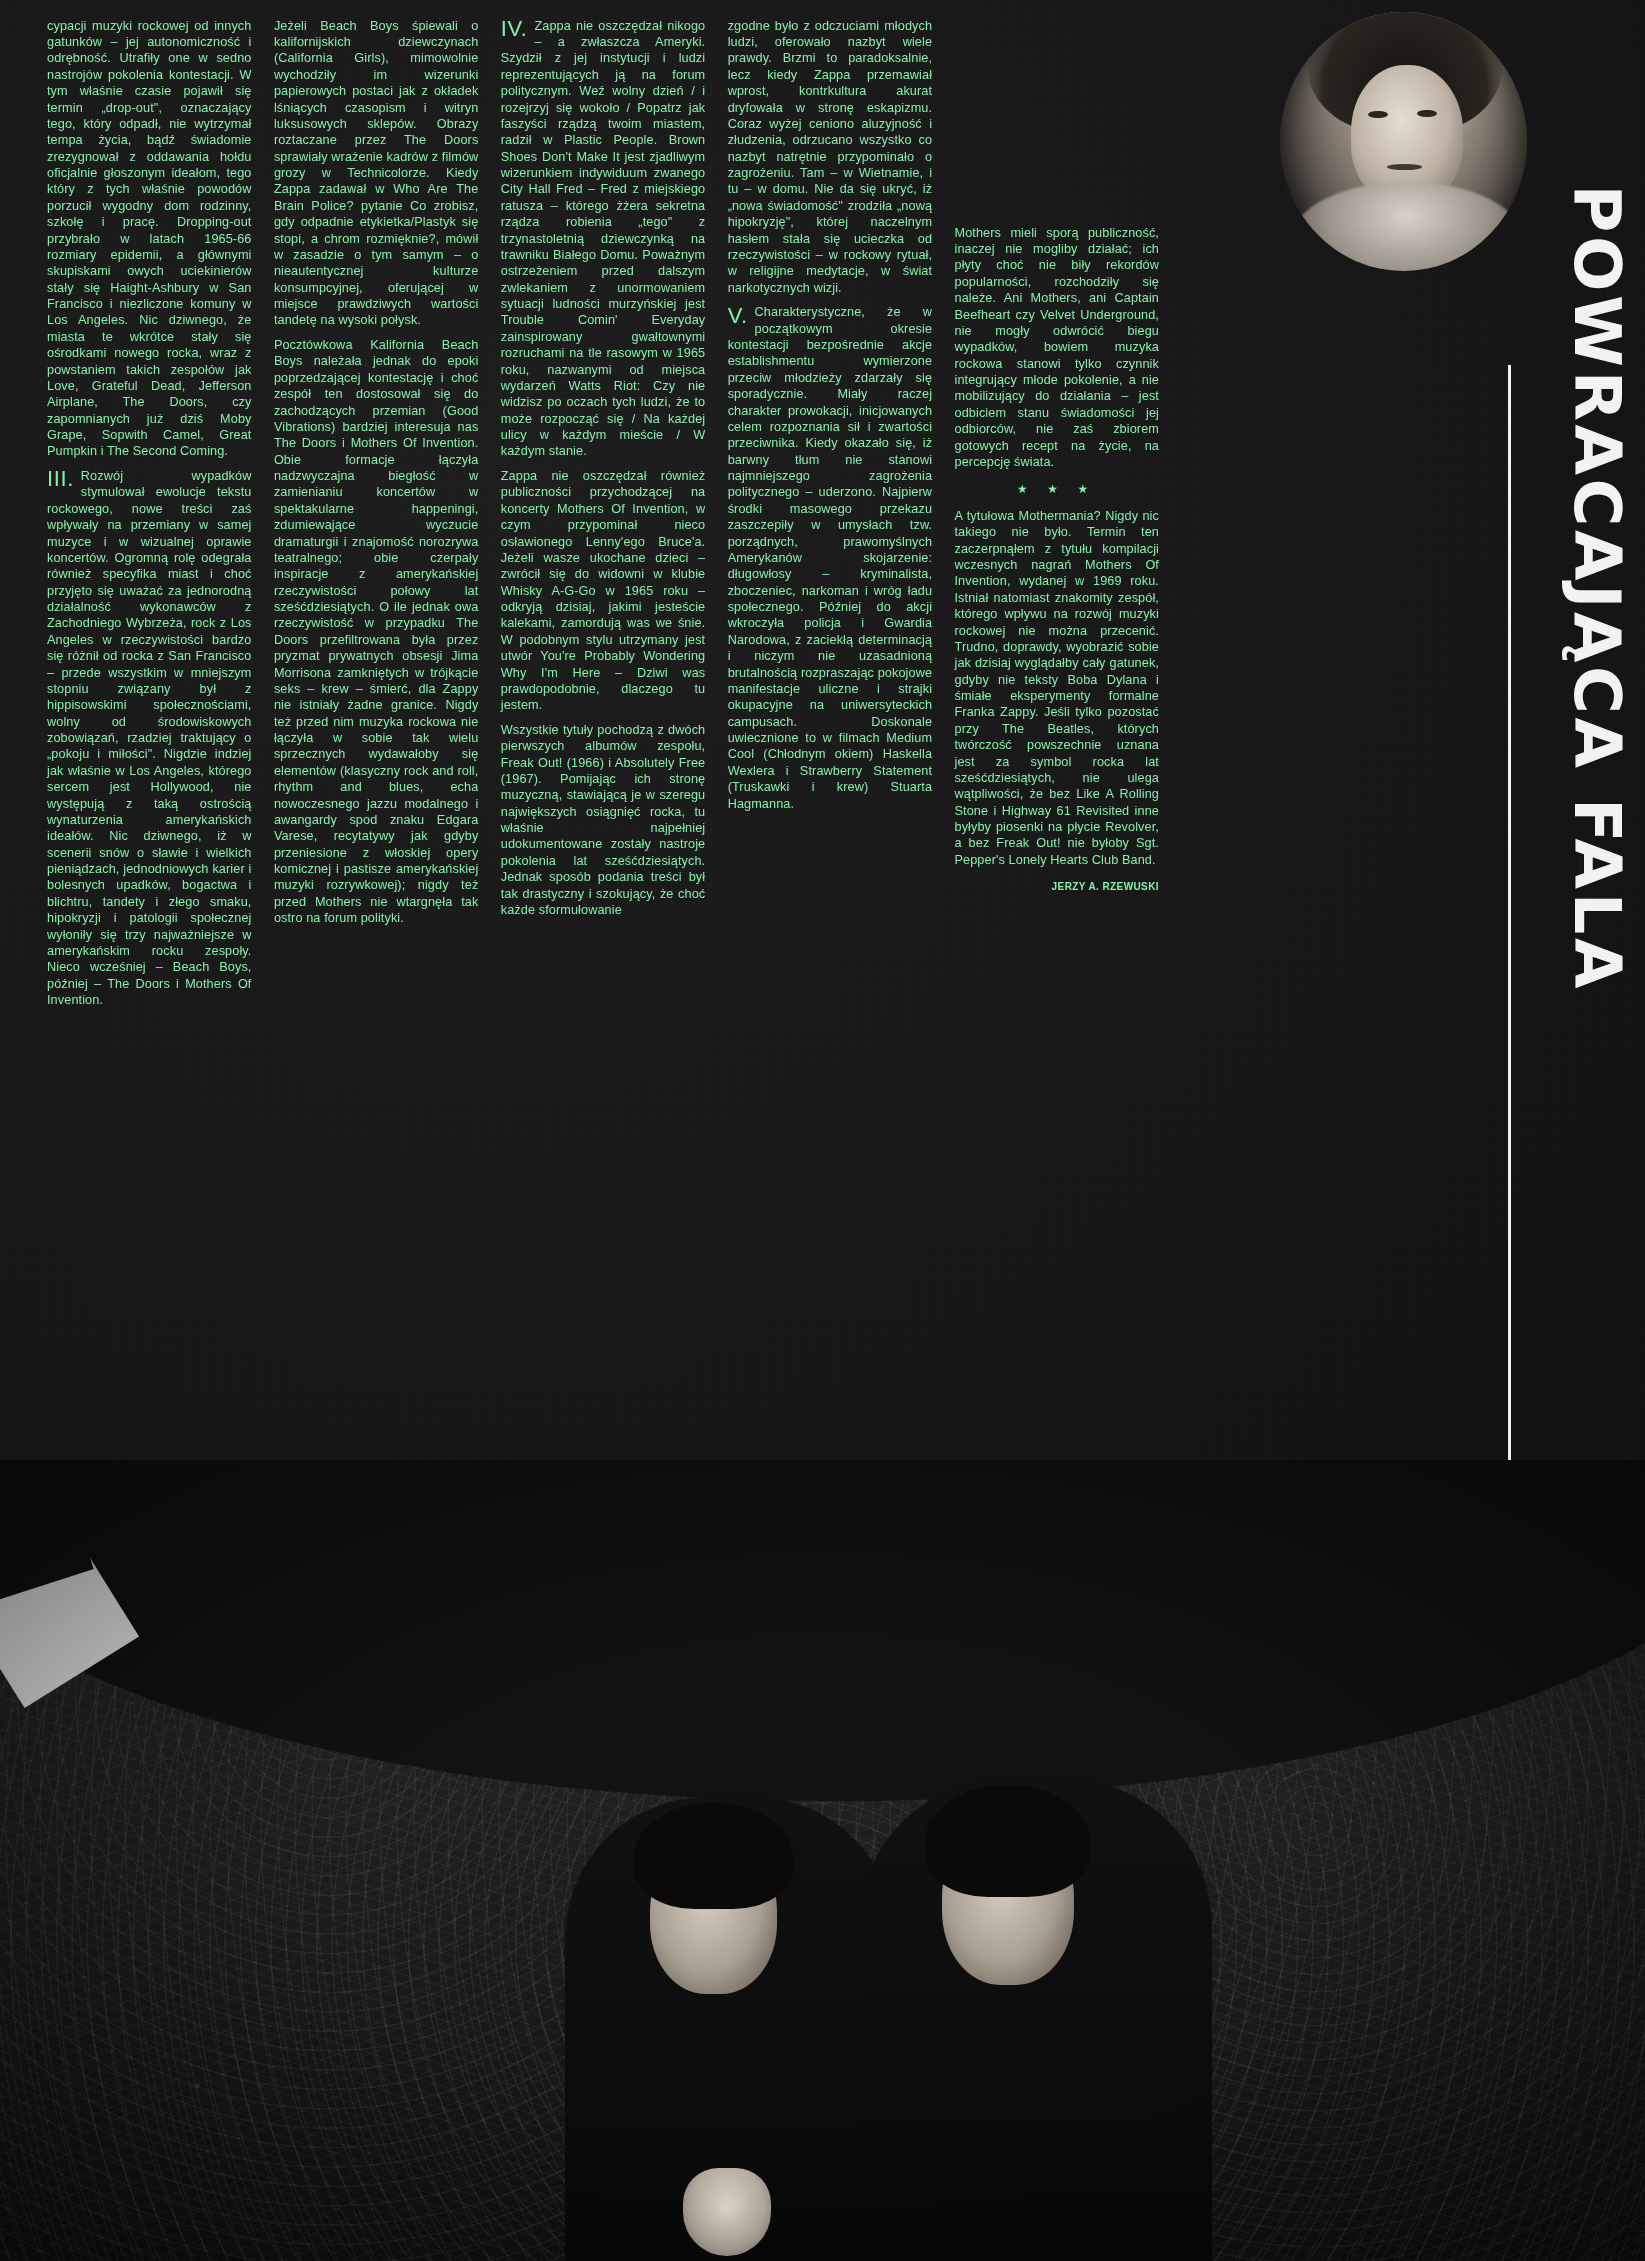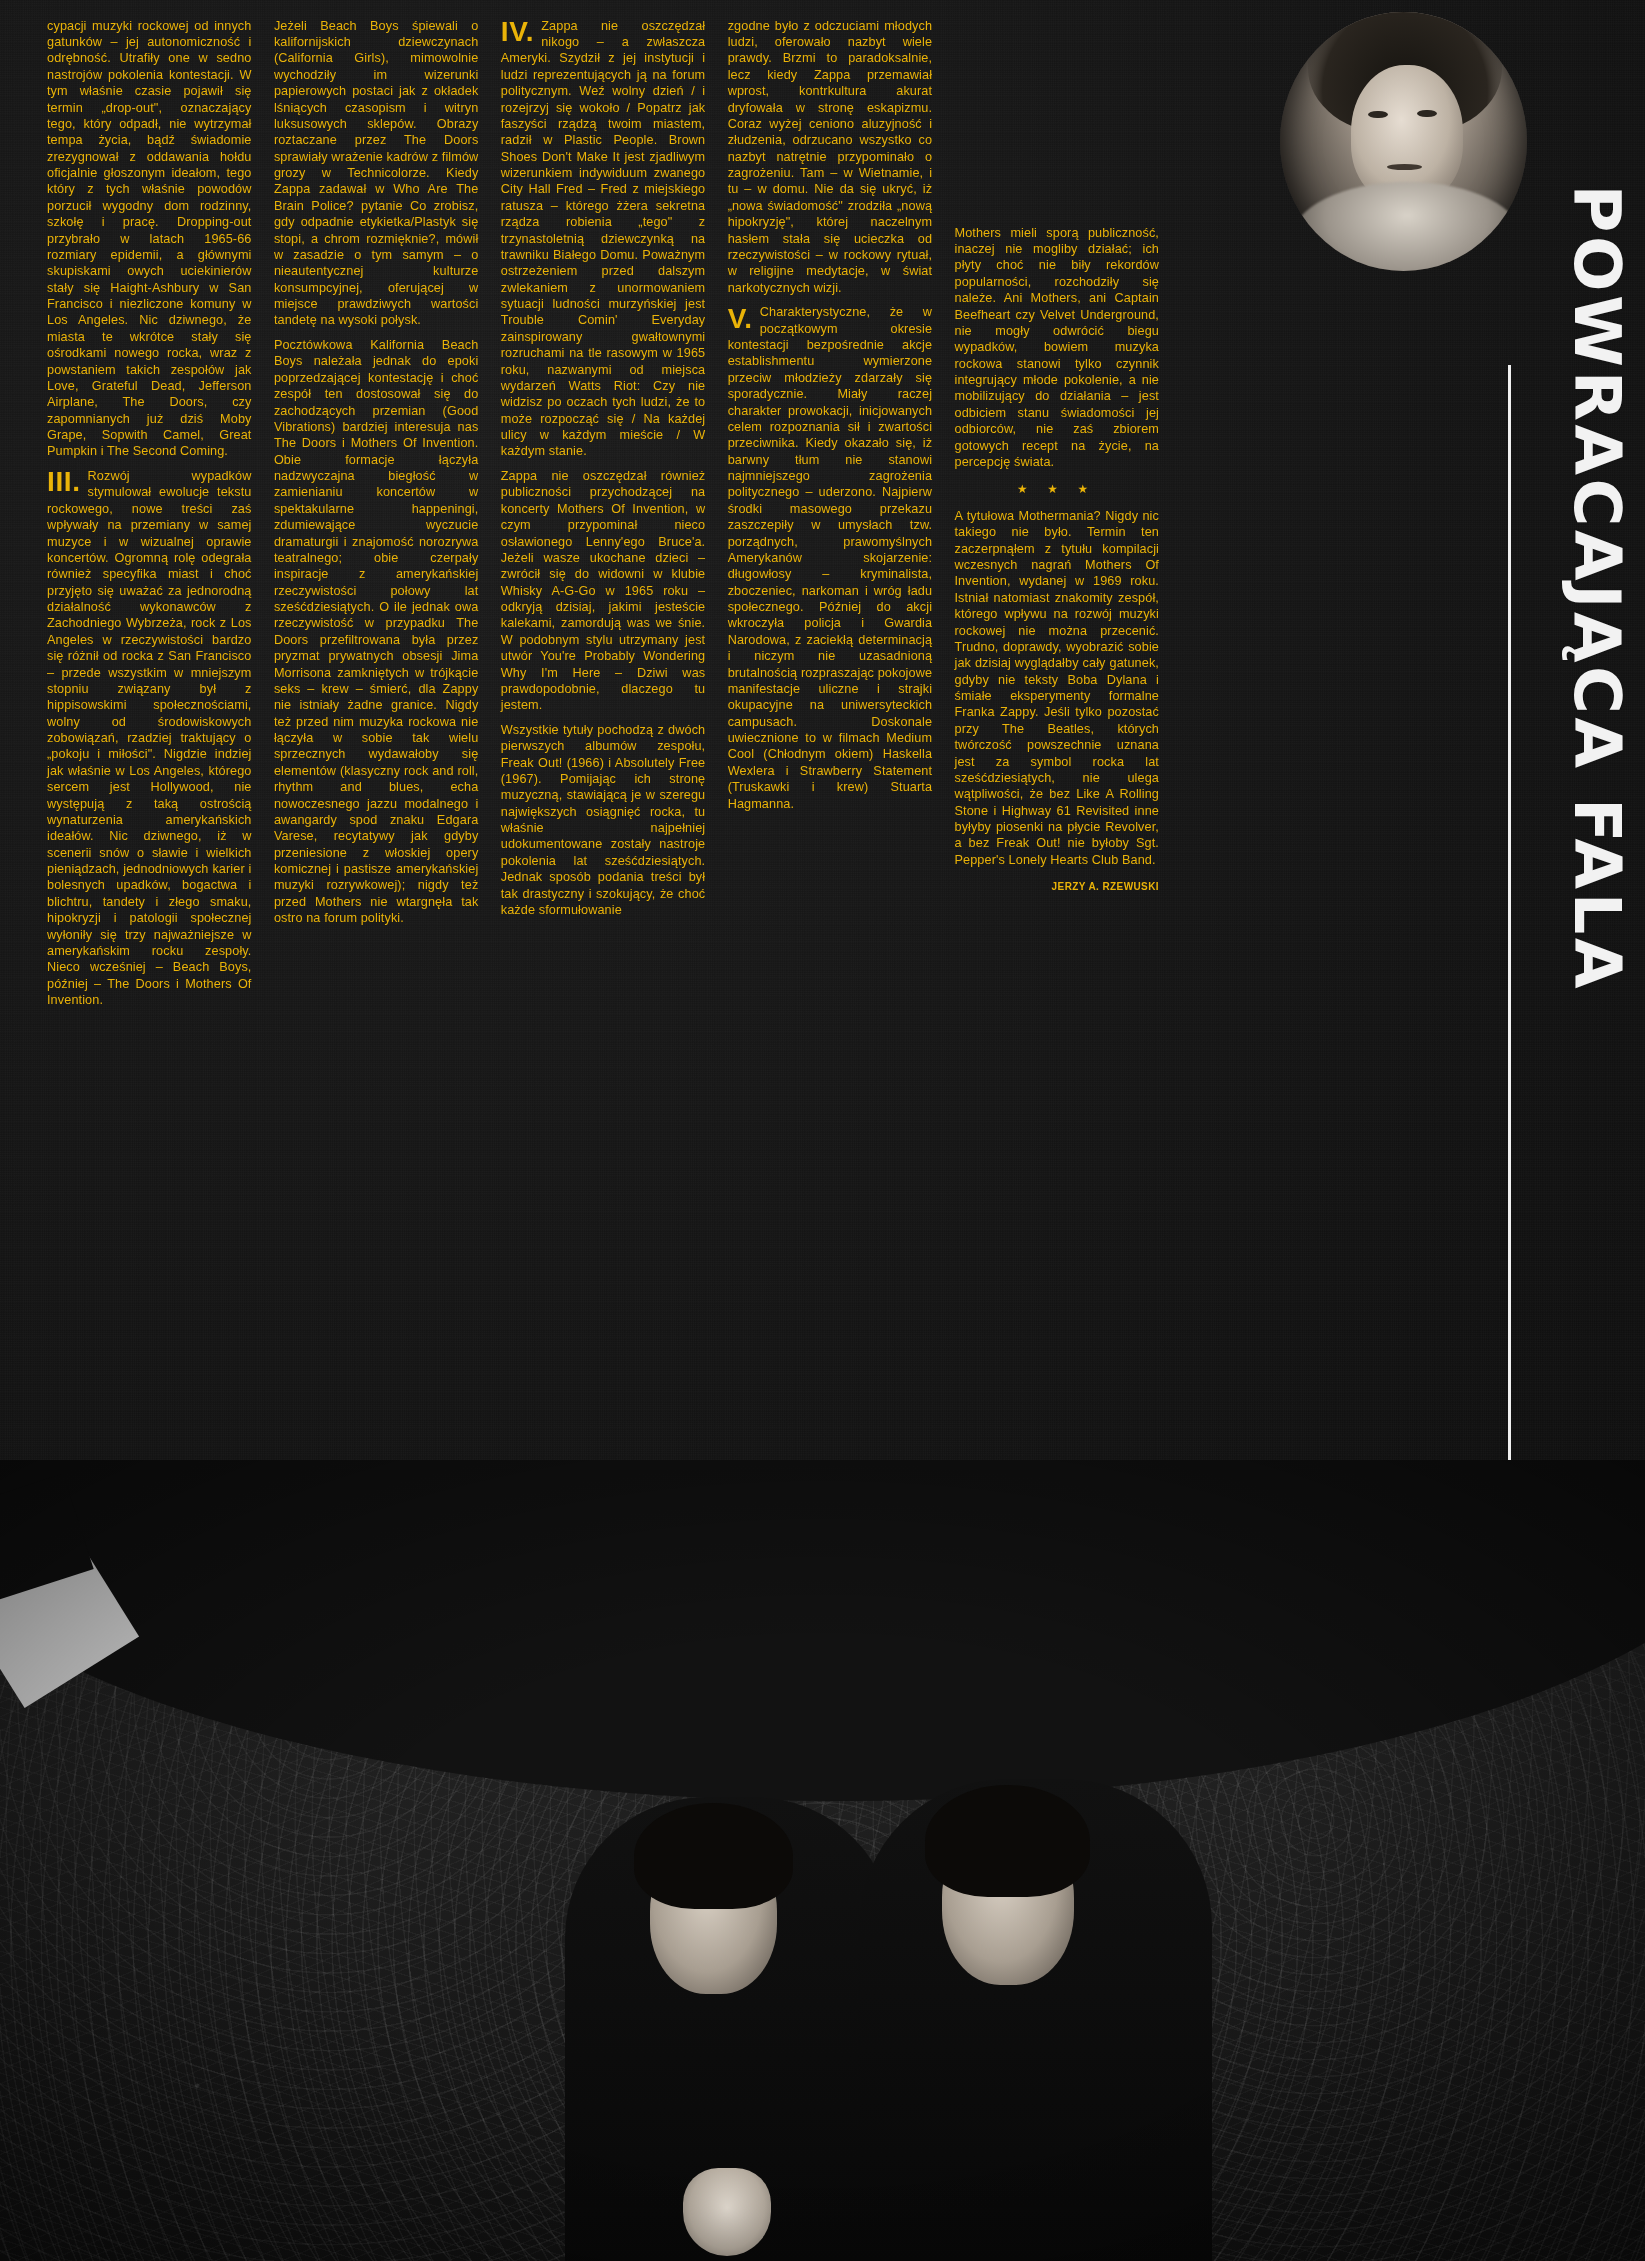--- a/index.html
+++ b/index.html
@@ -33,32 +33,32 @@
     top: 17.7px;
     width: 1112px;
     display: flex;
     gap: 22.4px;
   }
   .col {
     width: 253px;
     font-size: 12.7px;
     line-height: 1.29;
     text-align: justify;
-    color: #eab308;
+    color: #86efac;
     letter-spacing: 0.1px;
   }
   .col p {
     margin: 0 0 0 0;
     text-indent: 0;
   }
   .col p + p { margin-top: 8.2px; }
 
   .dropnum {
-    font-size: 28px;
-    font-weight: bold;
+    font-size: 22px;
+    font-weight: normal;
     line-height: 0.85;
     float: left;
     margin: 2.4px 7px 0 0;
     letter-spacing: 0.6px;
   }
   .stars {
     text-align: center;
     letter-spacing: 8.2px;
     margin: 11.8px 0 10.6px 0;
     font-size: 11.8px;

